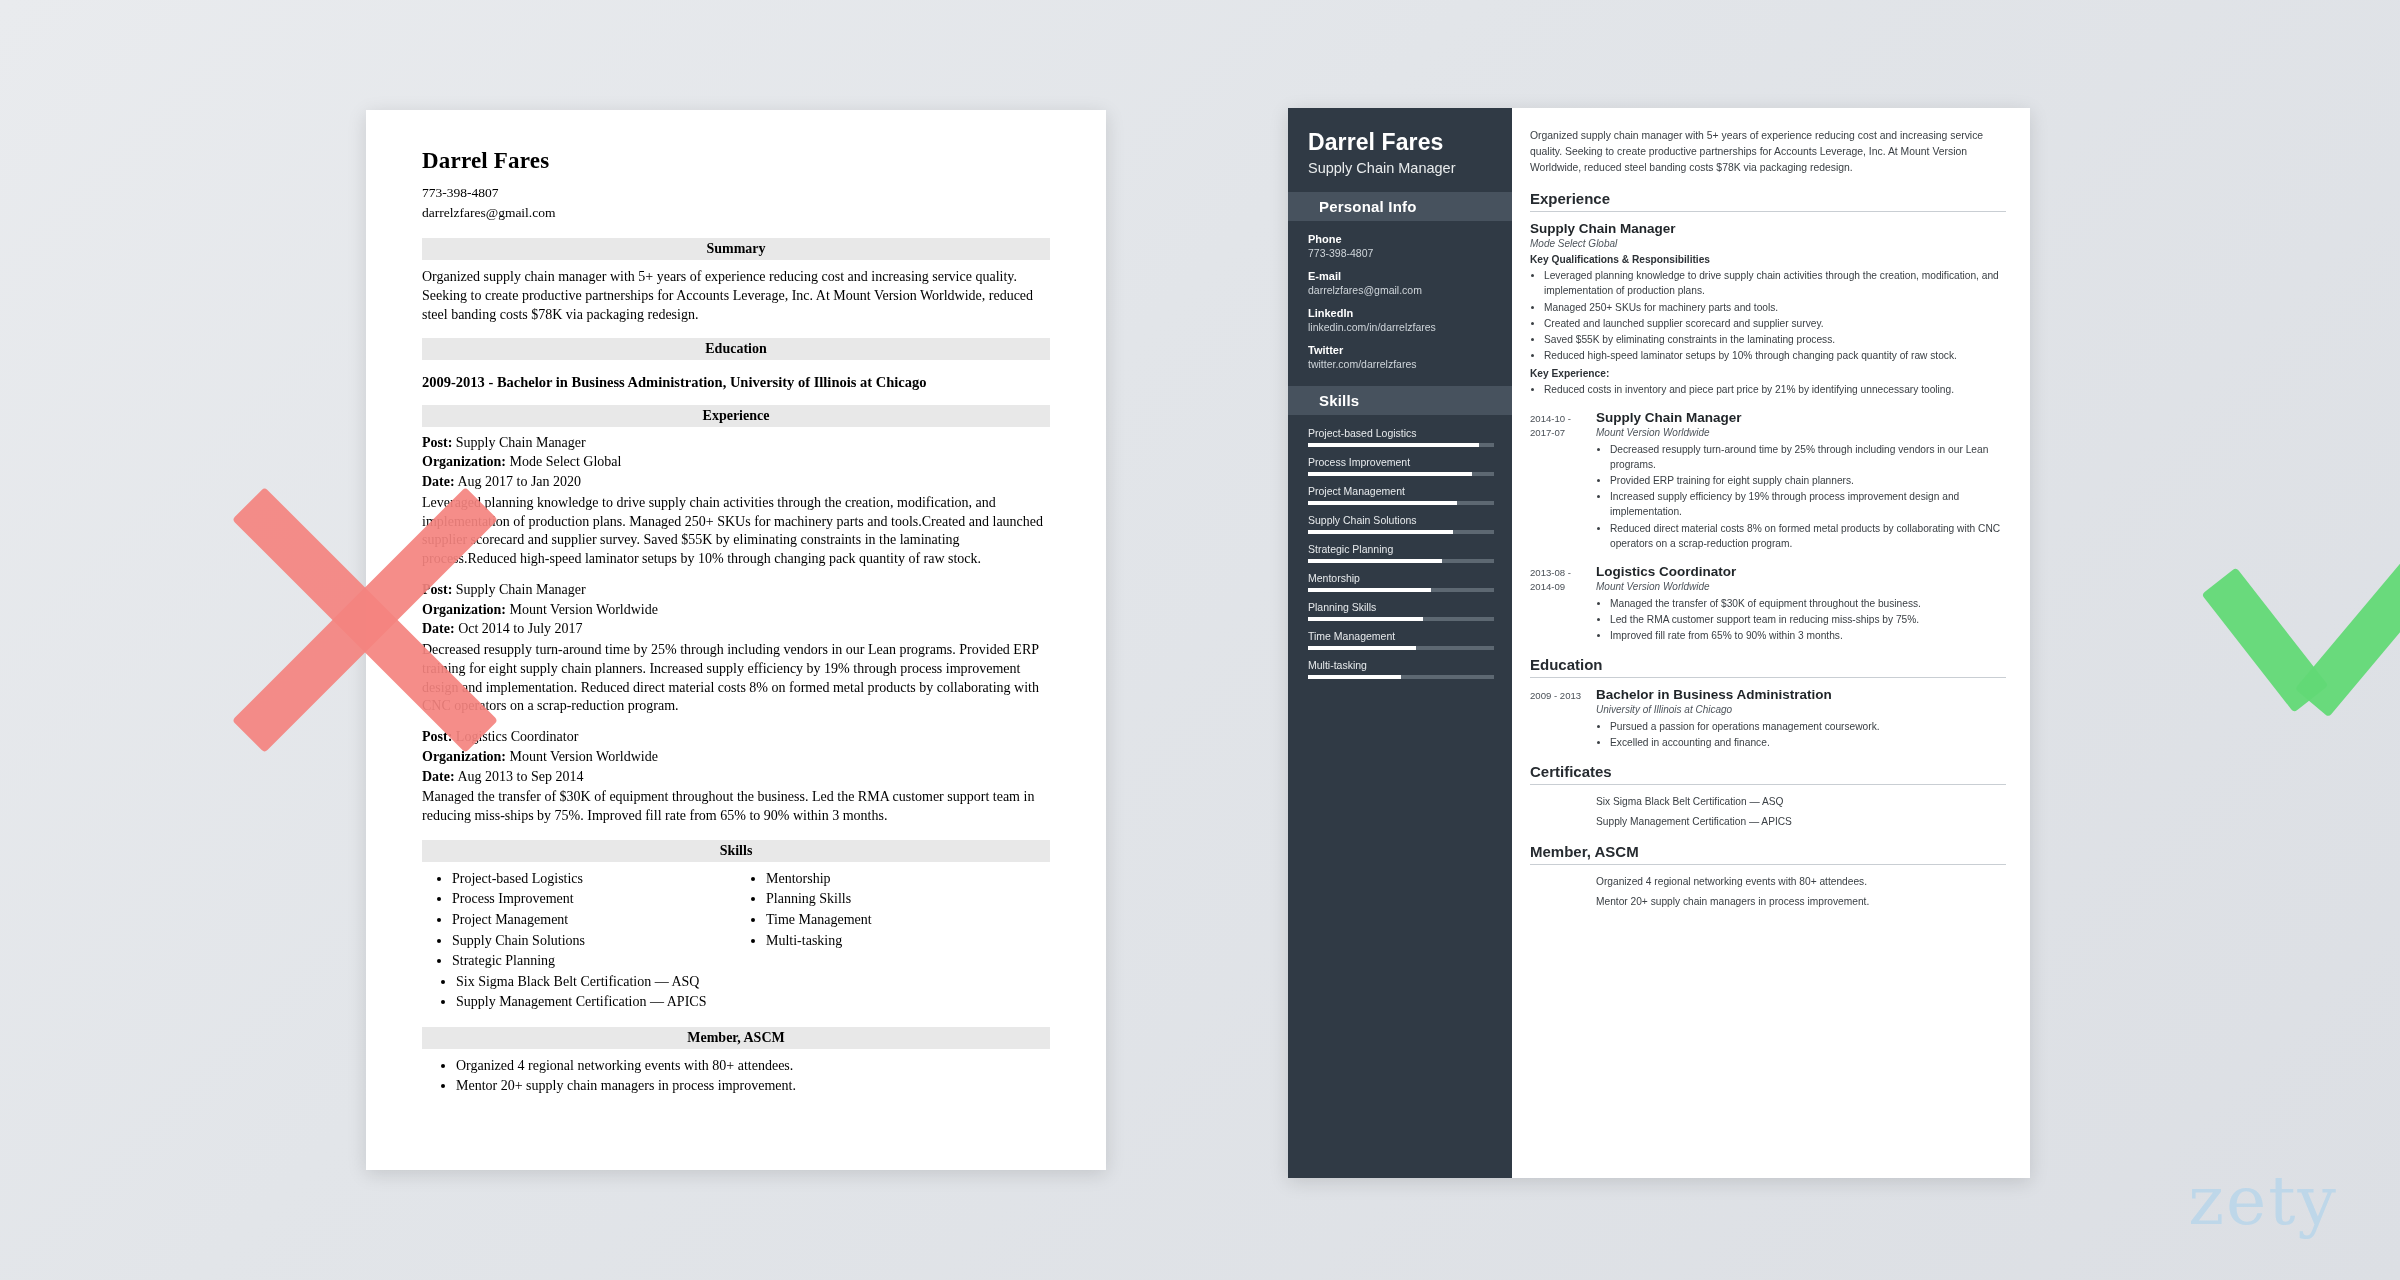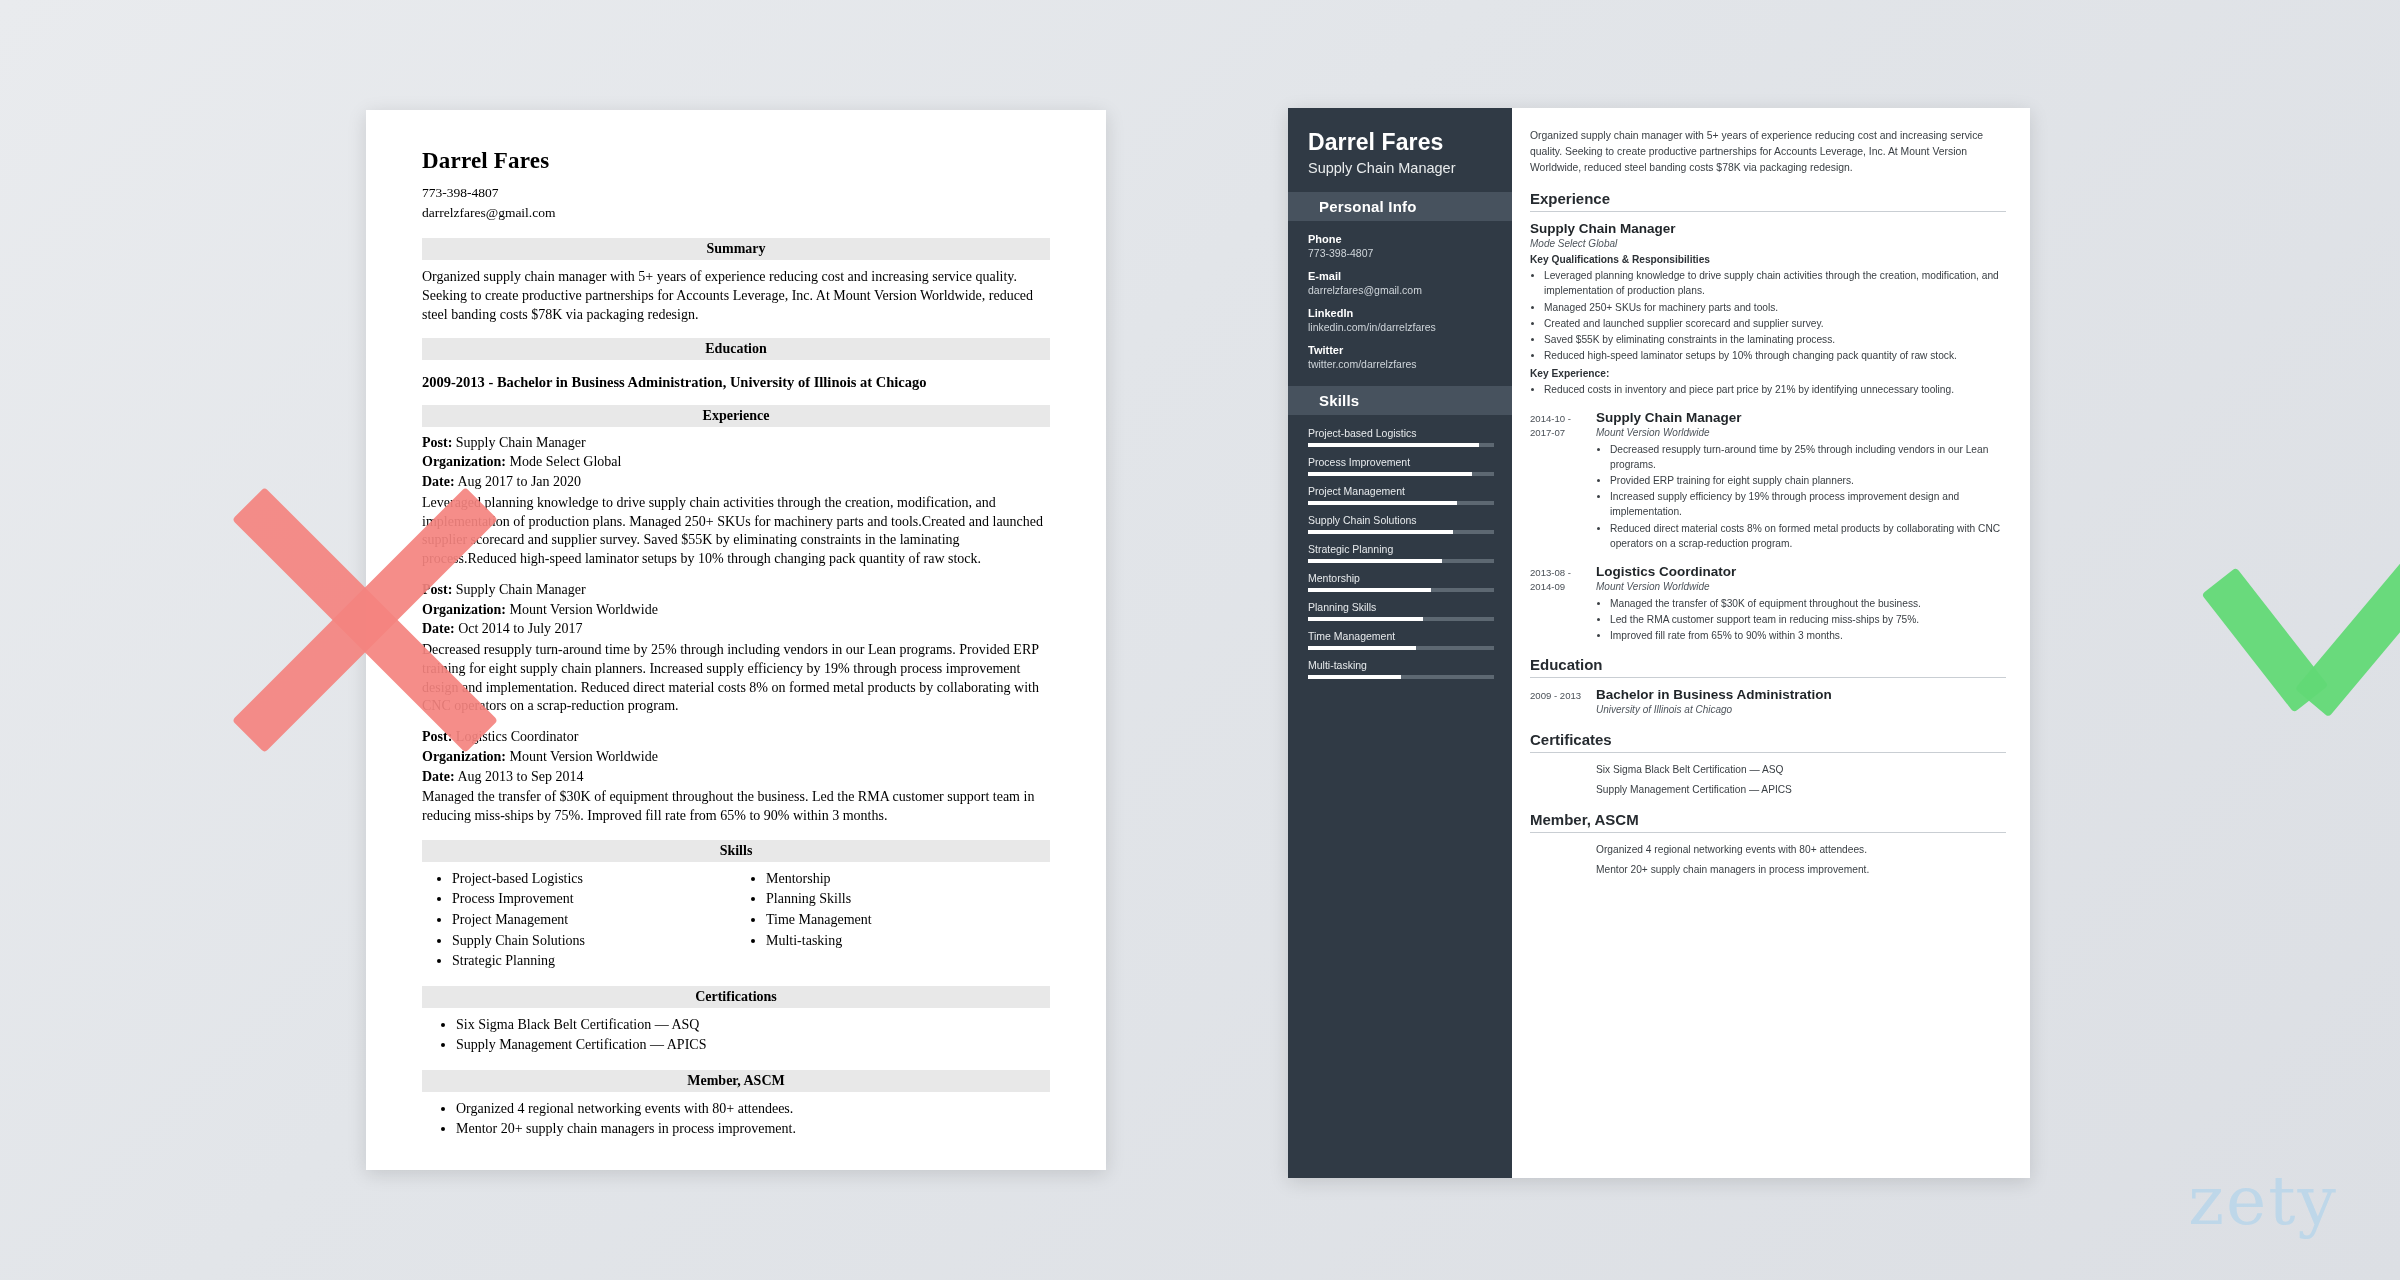--- a/index.html
+++ b/index.html
@@ -340,21 +340,20 @@
     <div class="bad-skills-col">
       <ul>
         <li>Mentorship</li>
         <li>Planning Skills</li>
         <li>Time Management</li>
         <li>Multi-tasking</li>
       </ul>
     </div>
   </div>
 
-  <div class="bad-sec-head">Certifications</div>
   <div class="bad-list">
     <ul>
       <li>Six Sigma Black Belt Certification — ASQ</li>
       <li>Supply Management Certification — APICS</li>
     </ul>
   </div>
 
   <div class="bad-sec-head">Member, ASCM</div>
   <div class="bad-list">
     <ul>
@@ -501,20 +500,24 @@
         </ul>
       </div>
     </div>
 
     <div class="g-sec">Education</div>
     <div class="g-entry">
       <div class="g-dates">2009 - 2013</div>
       <div class="g-body">
         <div class="g-role">Bachelor in Business Administration</div>
         <div class="g-org">University of Illinois at Chicago</div>
+        <ul>
+          <li>Pursued a passion for operations management coursework.</li>
+          <li>Excelled in accounting and finance.</li>
+        </ul>
       </div>
     </div>
 
     <div class="g-sec">Certificates</div>
     <div class="g-indent">
       <p class="g-plain">Six Sigma Black Belt Certification — ASQ</p>
       <p class="g-plain">Supply Management Certification — APICS</p>
     </div>
 
     <div class="g-sec" style="margin-top:12px">Member, ASCM</div>

